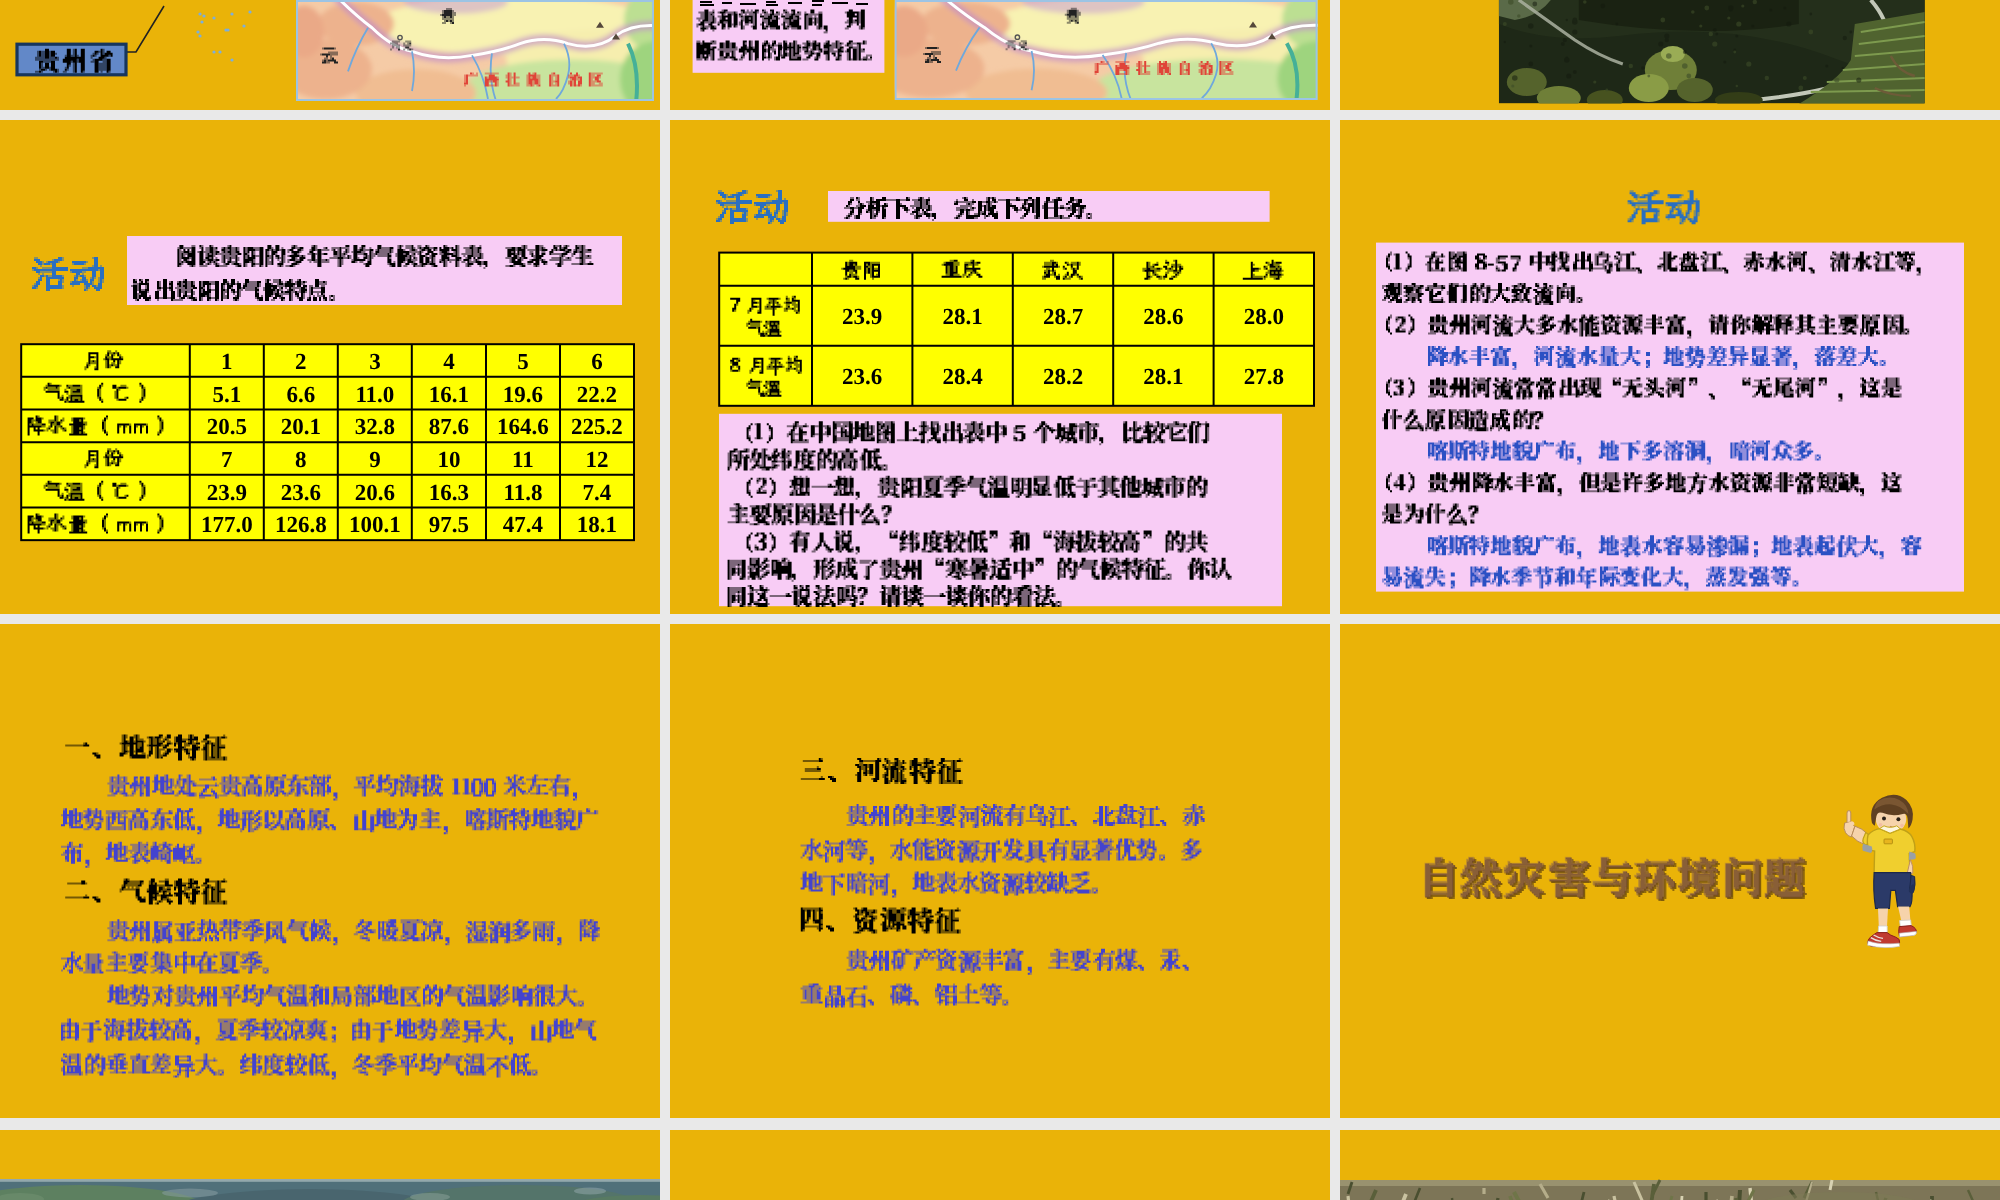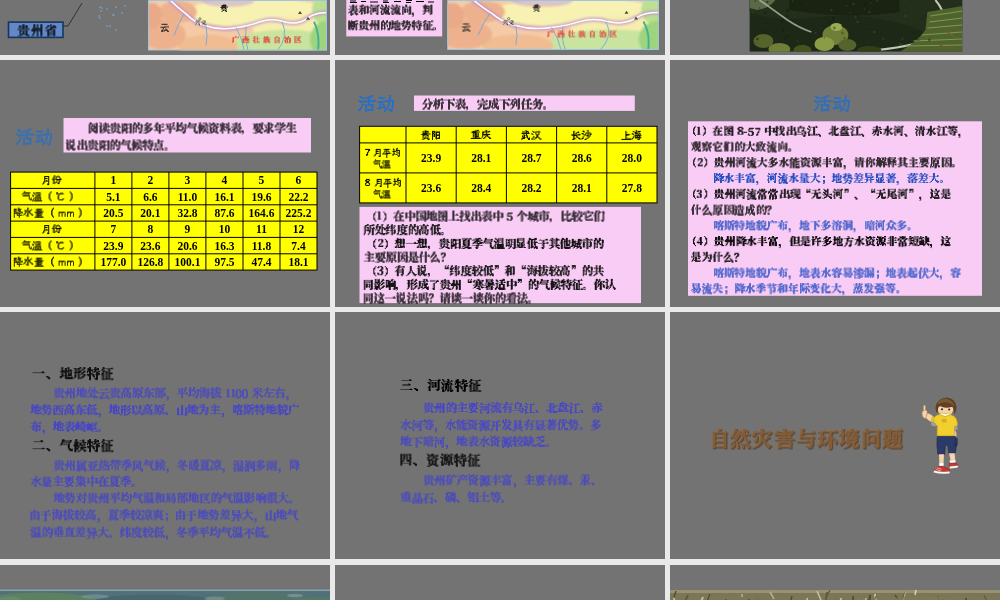--- a/index.html
+++ b/index.html
@@ -1,12 +1,12 @@
 <!DOCTYPE html>
-<html><head><meta charset="utf-8"><style>html,body{margin:0;padding:0;}body{width:1000px;height:600px;background:#e9e9e9;overflow:hidden;position:relative;font-family:"Liberation Sans",sans-serif;}.sl{position:absolute;width:330px;height:247.5px;background:#737373;overflow:hidden;text-decoration:underline;}.sl svg.m{position:absolute;left:0;top:0;}</style></head><body>
+<html><head><meta charset="utf-8"><style>html,body{margin:0;padding:0;}body{width:1000px;height:600px;background:#e9e9e9;overflow:hidden;position:relative;font-family:"Liberation Sans",sans-serif;}.sl{position:absolute;width:330px;height:247.5px;background:#eab308;overflow:hidden;text-decoration:underline;}.sl svg.m{position:absolute;left:0;top:0;}</style></head><body>
 <svg width="0" height="0" style="position:absolute">
     <defs>
       <g id="g0">
         <path d="M14 5.5h2M2 6.5h3M12 6.5h4M3 7.5h3M9 7.5h5M4 8.5h2M7 8.5h3M11 8.5h2M11 9.5h2M1 10.5h2M11 10.5h8M2 11.5h17M3 12.5h2M11 12.5h2M11 13.5h2M5 14.5h2M8 14.5h1M11 14.5h5M5 15.5h1M8 15.5h9M4 16.5h2M8 16.5h2M15 16.5h1M3 17.5h2M8 17.5h2M14 17.5h2M3 18.5h2M8 18.5h2M14 18.5h2M2 19.5h2M8 19.5h8M1 20.5h2M8 20.5h8M8 21.5h2"></path>
         <path stroke-opacity="0.5" d="M2 5.5h2M16 5.5h1M11 6.5h1M16 6.5h1M6 7.5h1M8 7.5h1M14 7.5h1M6 8.5h1M10 8.5h1M5 9.5h1M3 10.5h1M6 10.5h5M1 11.5h1M5 12.5h6M4 13.5h1M6 13.5h1M7 14.5h1M9 14.5h2M16 14.5h1M4 15.5h1M14 16.5h1M16 16.5h1M16 17.5h1M2 18.5h1M1 19.5h1M16 19.5h1M3 20.5h1M16 20.5h1"></path>
       </g>
       <g id="g1">
         <path d="M13 5.5h2M13 6.5h2M2 7.5h7M13 7.5h2M3 8.5h5M13 8.5h2M13 9.5h2M10 10.5h8M1 11.5h14M16 11.5h2M2 12.5h5M12 12.5h2M16 12.5h2M4 13.5h2M12 13.5h2M16 13.5h2M4 14.5h1M6 14.5h2M12 14.5h2M16 14.5h2M3 15.5h2M7 15.5h2M12 15.5h1M16 15.5h2M3 16.5h1M7 16.5h2M11 16.5h2M16 16.5h1M2 17.5h8M11 17.5h1M16 17.5h1M1 18.5h5M8 18.5h4M15 18.5h2M9 19.5h2M12 19.5h2M15 19.5h2M9 20.5h1M13 20.5h4M8 21.5h1M14 21.5h2"></path>
         <path stroke-opacity="0.5" d="M12 5.5h1M9 7.5h1M2 8.5h1M8 8.5h1M12 9.5h1M16 9.5h1M7 10.5h3M15 11.5h1M1 12.5h1M7 12.5h2M7 13.5h1M3 14.5h1M5 14.5h1M8 14.5h1M11 15.5h1M13 15.5h1M15 15.5h1M4 16.5h1M6 16.5h1M9 16.5h1M15 16.5h1M17 16.5h1M1 17.5h1M12 17.5h1M15 17.5h1M17 17.5h1M12 18.5h1M2 19.5h1M8 19.5h1M14 19.5h1M8 20.5h1M10 20.5h1M9 21.5h1"></path>
       </g>

